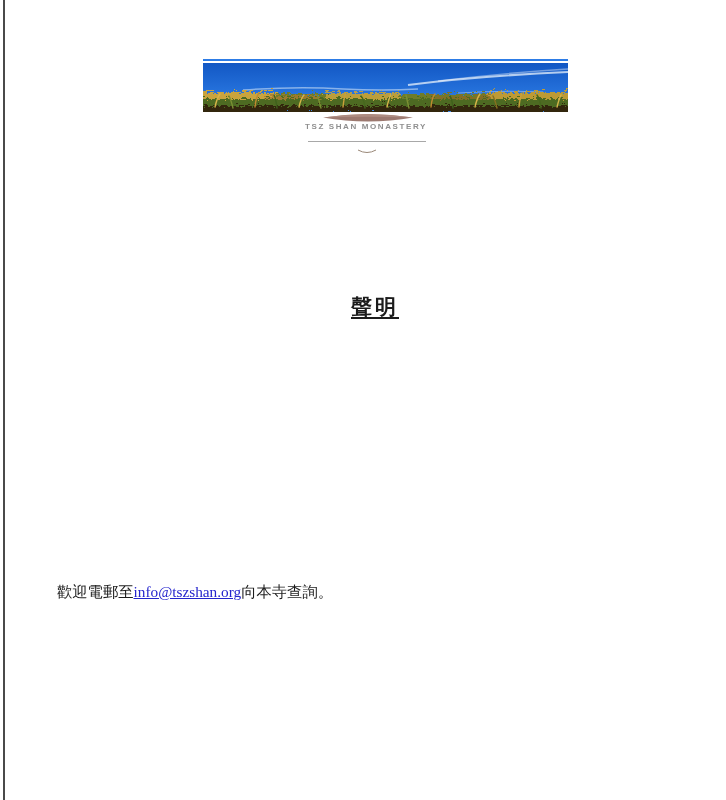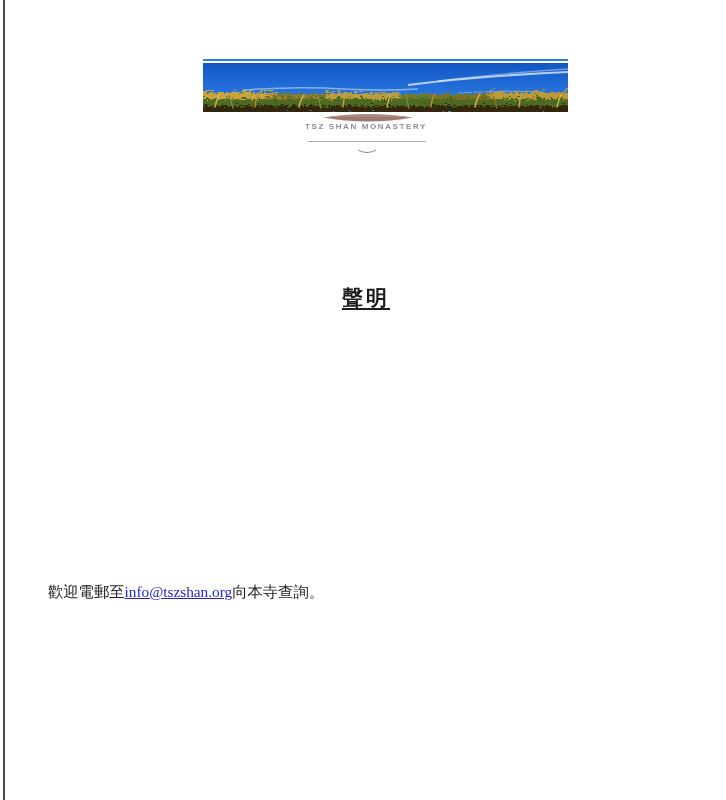--- a/index.html
+++ b/index.html
@@ -37,37 +37,37 @@
   .logo-divider{
     position:absolute;left:308px;top:141px;width:118px;height:1px;
     background:#a8a8a8;
   }
   .logo-divider .arc{
     position:absolute;left:50%;top:0;transform:translateX(-50%);
   }
   
   .doc-title{
     position:absolute;left:57px;top:281px;width:612px;
-    margin:3px;text-align:center;
+    margin:12px;text-align:center;
     font-size:21px;font-weight:700;letter-spacing:3px;
     color:#1c1c1c;
     text-decoration:underline;
     text-underline-offset:3px;
   }
   .para{
     position:absolute;left:57px;width:612px;margin:0;
     font-size:15.3px;line-height:38px;
     text-align:justify;
     color:#1c1c1c;
     word-break:break-word;
   }
   .para-1{top:341px;}
   .para-2{top:429px;}
   .contact-line{
-    position:absolute;left:48px;top:573px;width:612px;margin:0;
+    position:absolute;left:57px;top:573px;width:612px;margin:0;
     font-size:15.3px;line-height:38px;color:#1c1c1c;
   }
   .email-link{
     color:#2424cd;
     text-decoration:underline;
     cursor:pointer;
   }
 </style>
 </head>
 <body>

